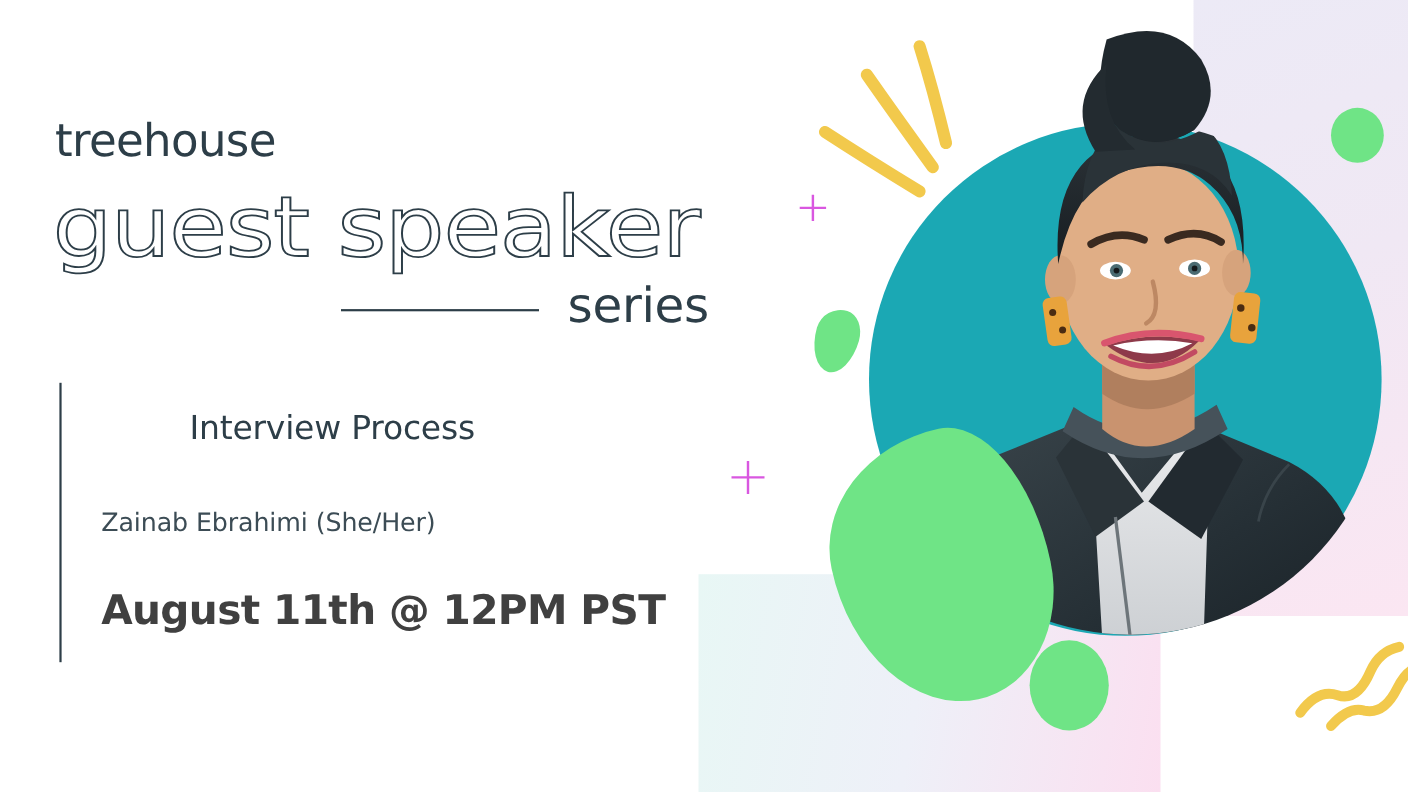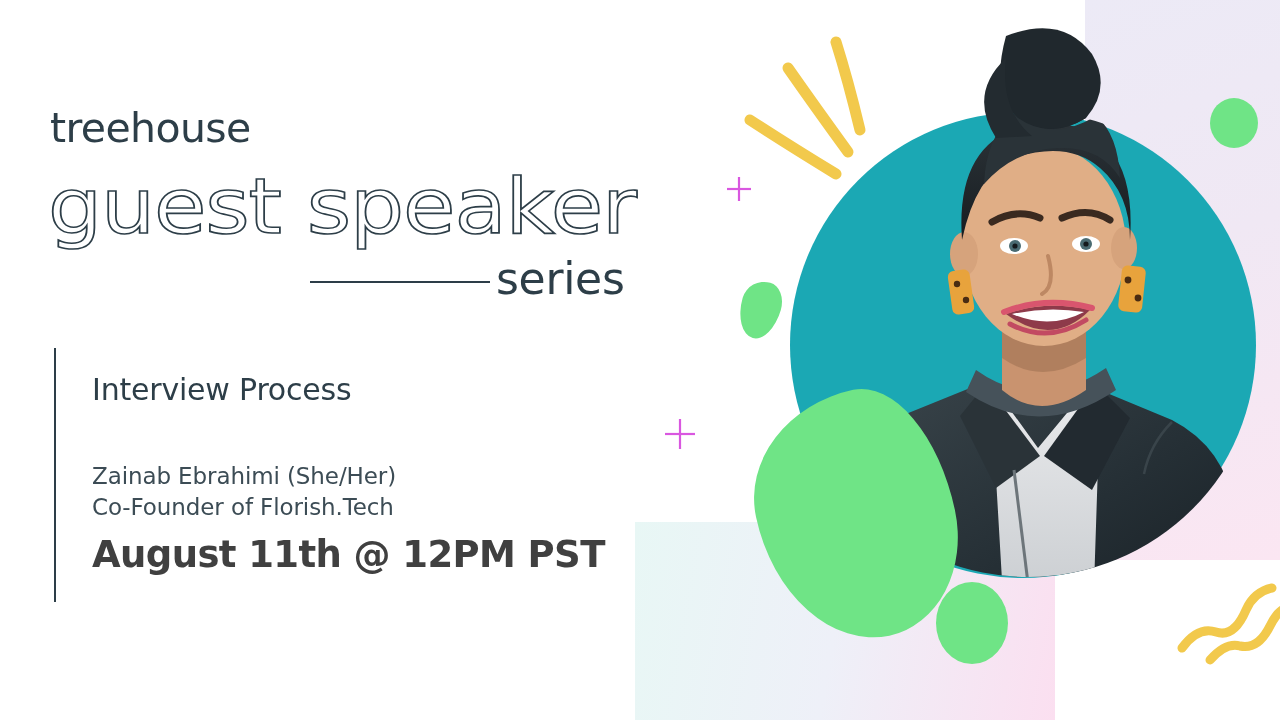--- a/index.html
+++ b/index.html
@@ -111,20 +111,21 @@
 
   .rays, .squiggles { overflow: visible; }
 
   
   .left-col {
     position: absolute;
     left: 0;
     top: 0;
     width: 660px;
     height: 720px;
+    text-align: center;
   }
   .brand {
     position: absolute;
     left: 50px;
     top: 108px;
     font-size: 41px;
     font-weight: 500;
     letter-spacing: -0.6px;
     color: #2d3e48;
     line-height: 1;
@@ -139,21 +140,21 @@
   .series-rule {
     position: absolute;
     left: 310px;
     top: 281px;
     width: 180px;
     height: 2px;
     background: #2d3e48;
   }
   .series-word {
     position: absolute;
-    left: 496px;
+    left: 516px;
     top: 257px;
     font-size: 44px;
     font-weight: 500;
     letter-spacing: -0.3px;
     color: #2d3e48;
     line-height: 1;
   }
 
   .vrule {
     position: absolute;
@@ -334,17 +335,16 @@
     <div class="series-rule"></div>
     <div class="series-word">series</div>
 
     <div class="vrule"></div>
 
     <div class="talk-title">
       <div>Interview Process</div>
     </div>
 
     <div class="speaker-name">Zainab Ebrahimi (She/Her)</div>
-    <div class="speaker-role">Co-Founder of Florish.Tech</div>
     <div class="event-date">August 11th @ 12PM PST</div>
 
   </div>
 </div>
 
 </body></html>

